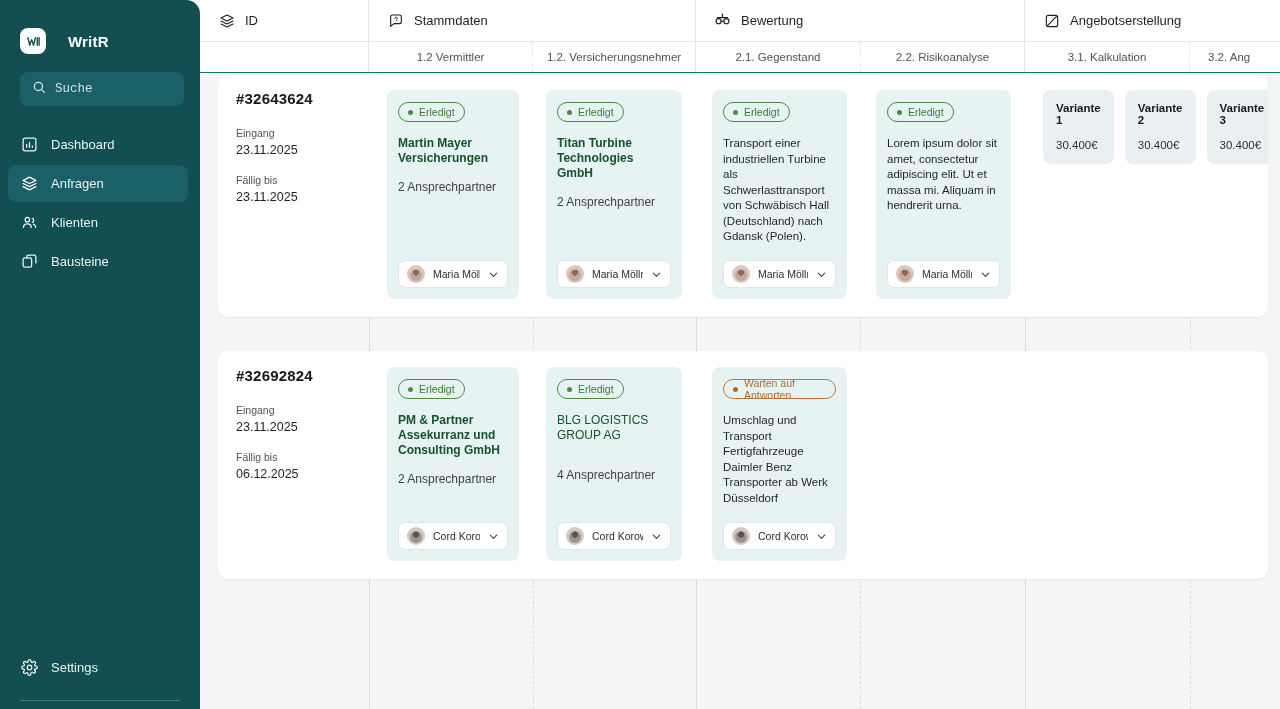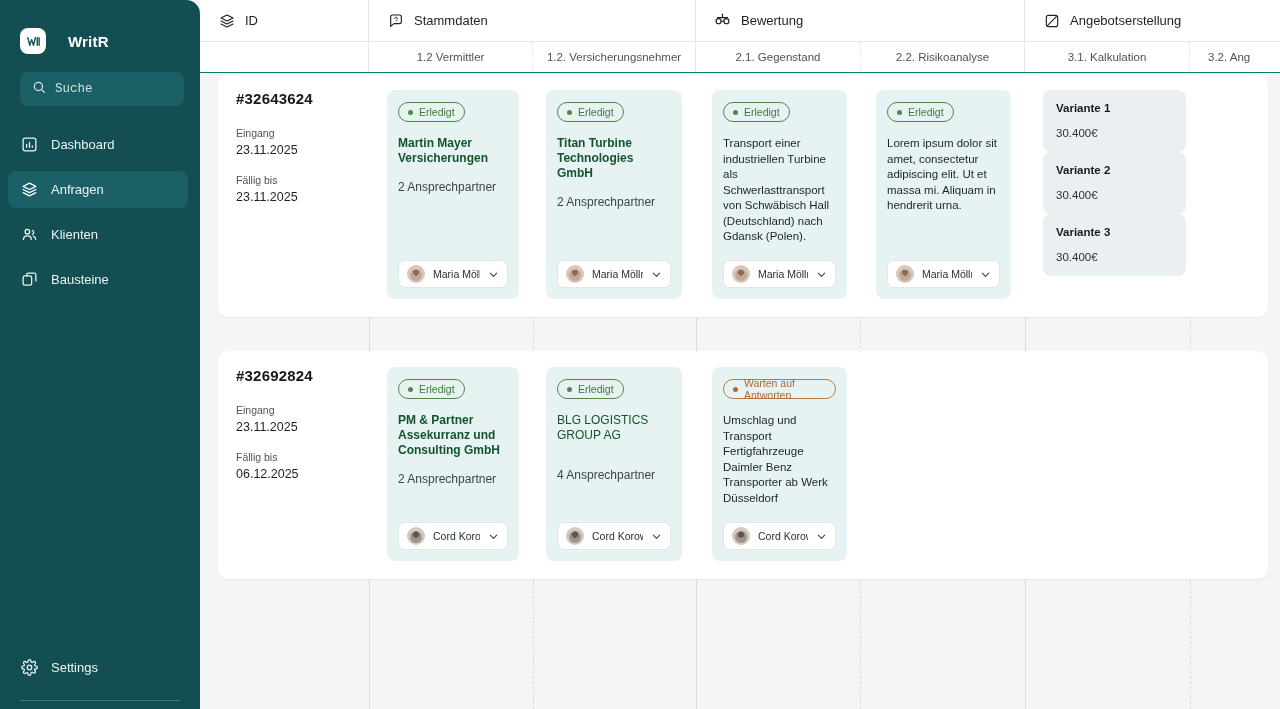--- a/index.html
+++ b/index.html
@@ -30,21 +30,21 @@
     flex: 0 0 26px;
   }
   .brand-name { color: #ffffff; font-size: 15px; font-weight: bold; letter-spacing: .2px; }
 
   .search {
     margin: 12px 16px 0 20px; height: 34px; border-radius: 8px;
     background: #1a6066; display: flex; align-items: center; gap: 9px; padding: 0 12px;
   }
   .search-ph { color: #cfe2e3; font-size: 12.5px; font-family: Liberation Mono, monospace; }
 
-  .nav { margin-top: 20px; display: flex; flex-direction: column; gap: 8px; padding: 0 12px 0 8px; }
+  .nav { margin-top: 20px; display: flex; flex-direction: column; gap: 2px; padding: 0 12px 0 8px; }
   .nav-item {
     display: flex; align-items: center; gap: 13px;
     height: 37px; border-radius: 8px; padding: 0 12px;
     color: #eaf3f3; font-size: 13px; cursor: pointer;
   }
   .nav-item.active { background: #1a6066; }
   .nav-icn { width: 18px; height: 18px; display: flex; align-items: center; justify-content: center; flex: 0 0 18px; }
   .nav-icn svg { display: block; }
 
   .sidebar-spacer { flex: 1 1 auto; }
@@ -140,21 +140,21 @@
   .av::after {
     content: ""; position: absolute; left: 3px; top: 3.5px;
     width: 12px; height: 12px; border-radius: 50%;
     background: radial-gradient(circle at 50% 32%, #8c6a58 0 28%, #c6a795 29% 100%);
   }
   .av.m::after { background: radial-gradient(circle at 50% 30%, #5d5650 0 30%, #9b948d 31% 100%); }
   .assignee-name { font-size: 10.5px; color: #2a3035; flex: 1 1 auto; white-space: nowrap; overflow: hidden; }
   .chev { color: #3b4247; flex: 0 0 auto; display: flex; }
 
   
-  .variants { display: flex; flex-direction: column; }
+  .variants { display: flex; flex-direction: row; gap: 11px; }
   .vcard {
     background: #eaf0f1; border-radius: 8px; padding: 12px 13px 13px 13px;
   }
   .vtitle { font-size: 11.5px; font-weight: bold; color: #161b1f; }
   .vval { font-size: 11.5px; color: #2a3035; margin-top: 13px; }
 </style>
 </head>
 <body>
 
 <div class="app">

